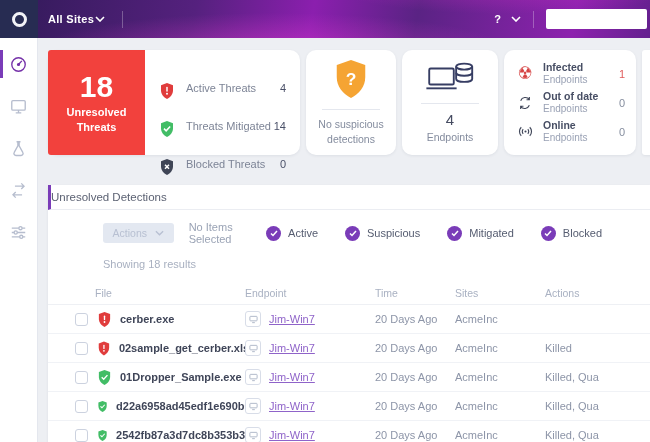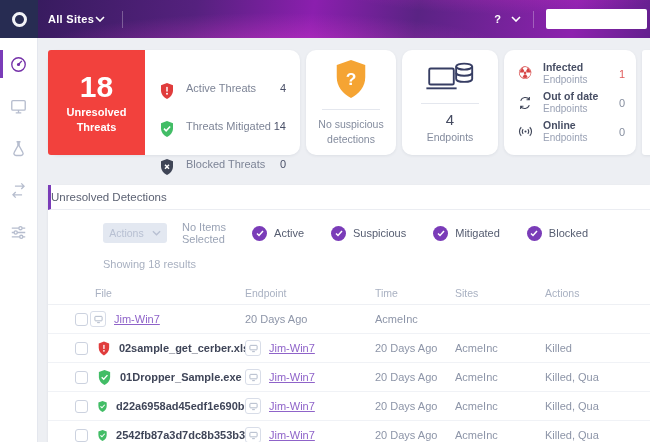--- a/index.html
+++ b/index.html
@@ -70,21 +70,21 @@
   
   .panel{margin:30px 0 0 10px;width:calc(100% - 10px);background:#fff;border-radius:3px 0 0 0;
     box-shadow:0 1px 3px rgba(40,50,80,.08);min-height:230px;}
   .panel-title{height:25px;display:flex;align-items:center;border-left:3px solid var(--accent);
     border-bottom:1px solid #ebedf2;padding-left:0;color:#5c6273;font-size:11.5px;}
   .controls{display:flex;align-items:center;padding:11px 0 0 55px;}
   .actions-btn{width:82px;height:20px;border:none;border-radius:3px;background:#e3e8f1;color:#b8c0d2;
     font-family:"Liberation Sans",sans-serif;font-size:10.5px;display:flex;align-items:center;
     justify-content:center;gap:8px;cursor:pointer;}
   .no-sel{margin-left:15px;color:#9aa3b5;}
-  .filters{margin-left:auto;margin-right:62px;display:flex;gap:27px;text-align:right;}
+  .filters{margin-left:auto;margin-right:48px;display:flex;gap:27px;text-align:right;}
   .filter{display:flex;align-items:center;gap:7px;color:#555c70;cursor:pointer;}
   .fcheck{width:15px;height:15px;border-radius:50%;background:var(--accent);display:flex;align-items:center;justify-content:center;}
   .showing{padding:13px 0 0 55px;color:#a8b0c0;}
 
   .tbl{margin-top:12px;}
   .thead,.trow{display:grid;grid-template-columns:42px 155px 130px 80px 90px 1fr;align-items:center;}
   .thead{height:23px;border-bottom:1px solid #eef0f4;color:#a9b1c2;font-size:10.5px;}
   .thead .th-file{padding-left:5px;}
   .trow{height:29px;border-bottom:1px solid #f0f2f6;cursor:pointer;}
   .cb{width:13px;height:13px;border:1px solid #ccd2df;border-radius:3px;background:#fff;margin-left:27px;cursor:pointer;}
@@ -309,20 +309,28 @@
         <span></span>
         <span class="th-file">File</span>
         <span>Endpoint</span>
         <span>Time</span>
         <span>Sites</span>
         <span>Actions</span>
       </div>
 
       <div class="trow">
         <span class="cb"></span>
+        <span class="file-cell">
+          <svg width="15" height="17" viewBox="0 0 24 26">
+              <path d="M12 1l9 3.2v7.6c0 6-3.8 10.7-9 13.2-5.2-2.5-9-7.2-9-13.2V4.2L12 1z" fill="#e03c3c"></path>
+              <rect x="10.9" y="6.5" width="2.2" height="7.5" rx="1.1" fill="#fff"></rect>
+              <circle cx="12" cy="17" r="1.5" fill="#fff"></circle>
+            </svg>
+          <span class="fname">cerber.exe</span>
+        </span>
         <span class="ep-cell">
           <span class="ep-ico">
               <svg width="9" height="9" viewBox="0 0 10 10" fill="none" stroke="#a9b2c4">
                 <rect x="1" y="1.5" width="8" height="5" rx=".8"></rect>
                 <path d="M3.5 8.5h3"></path>
               </svg>
             </span>
           <span class="ep-link">Jim-Win7</span>
         </span>
         <span class="dim">20 Days Ago</span>

